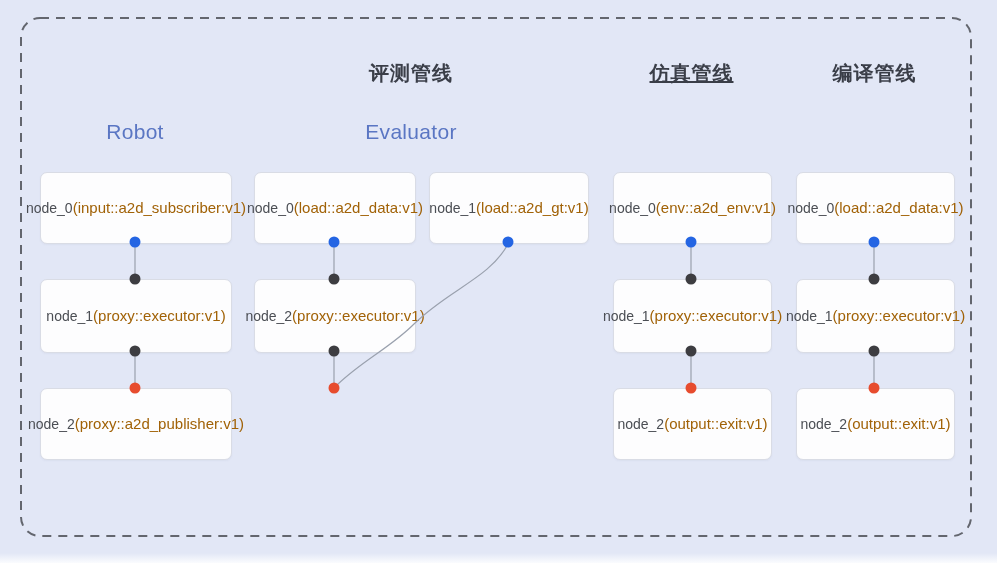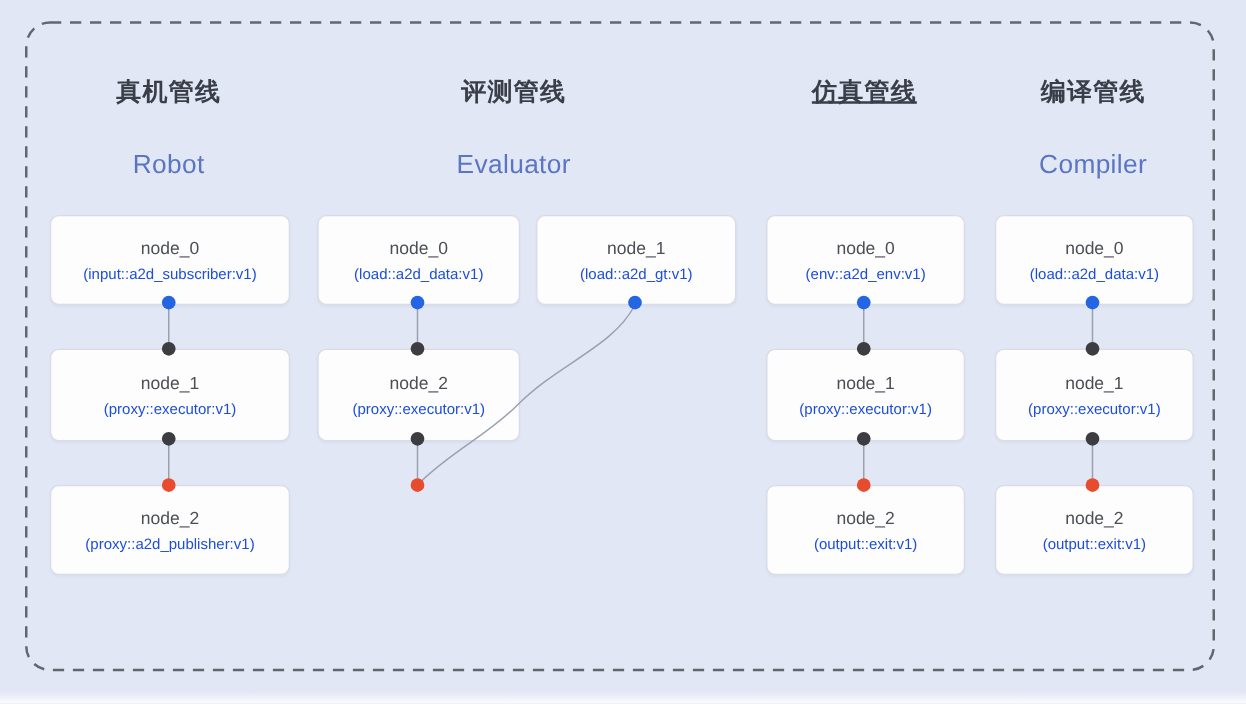--- a/index.html
+++ b/index.html
@@ -18,49 +18,47 @@
   .hdr-zh{top:60px;font-size:20px;font-weight:700;color:#3a3e48;letter-spacing:1px;}
   .hdr-en{top:120px;font-size:21px;font-weight:400;color:#5a76c3;letter-spacing:.3px;}
   .hw-robot{left:40px;width:190px;}
   .hw-eval{left:244px;width:334px;}
   .hw-sim{left:613px;width:157px;text-decoration:underline;}
   .hw-comp{left:796px;width:157px;}
   
   .node{
     position:absolute;z-index:1;
     background:#fdfdfe;border:1px solid #d9dce5;border-radius:7px;
-    display:flex;flex-direction:column;align-items:center;justify-content:center;
+    display:flex;flex-direction:row;align-items:center;justify-content:center;
     box-shadow:0 1px 2px rgba(90,100,140,.06);
   }
   .node .node-name{font-size:14px;color:#4b4e54;line-height:21px;}
-  .node .node-type{font-size:12px;color:#1d4ed8;line-height:20px;text-align:center;}
+  .node .node-type{font-size:15px;color:#a16207;line-height:20px;text-align:center;}
   .col-robot{left:40px;width:190px;}
   .col-eval-a{left:254px;width:160px;}
   .col-eval-b{left:429px;width:158px;}
   .col-sim{left:613px;width:157px;}
   .col-comp{left:796px;width:157px;}
   .row-1{top:172px;height:70px;}
   .row-2{top:279px;height:72px;}
   .row-3{top:388px;height:70px;}
   
   .overlay{position:absolute;left:0;top:0;z-index:3;pointer-events:none;}
 </style>
 </head>
 <body>
 
 <div class="canvas">
 
-  <div class="hdr hdr-zh hw-robot">真机管线</div>
   <div class="hdr hdr-zh hw-eval">评测管线</div>
   <div class="hdr hdr-zh hw-sim">仿真管线</div>
   <div class="hdr hdr-zh hw-comp">编译管线</div>
 
   <div class="hdr hdr-en hw-robot">Robot</div>
   <div class="hdr hdr-en hw-eval">Evaluator</div>
-  <div class="hdr hdr-en hw-comp">Compiler</div>
 
   <div class="node col-robot row-1">
     <div class="node-name">node_0</div>
     <div class="node-type">(input::a2d_subscriber:v1)</div>
   </div>
   <div class="node col-robot row-2">
     <div class="node-name">node_1</div>
     <div class="node-type">(proxy::executor:v1)</div>
   </div>
   <div class="node col-robot row-3">

